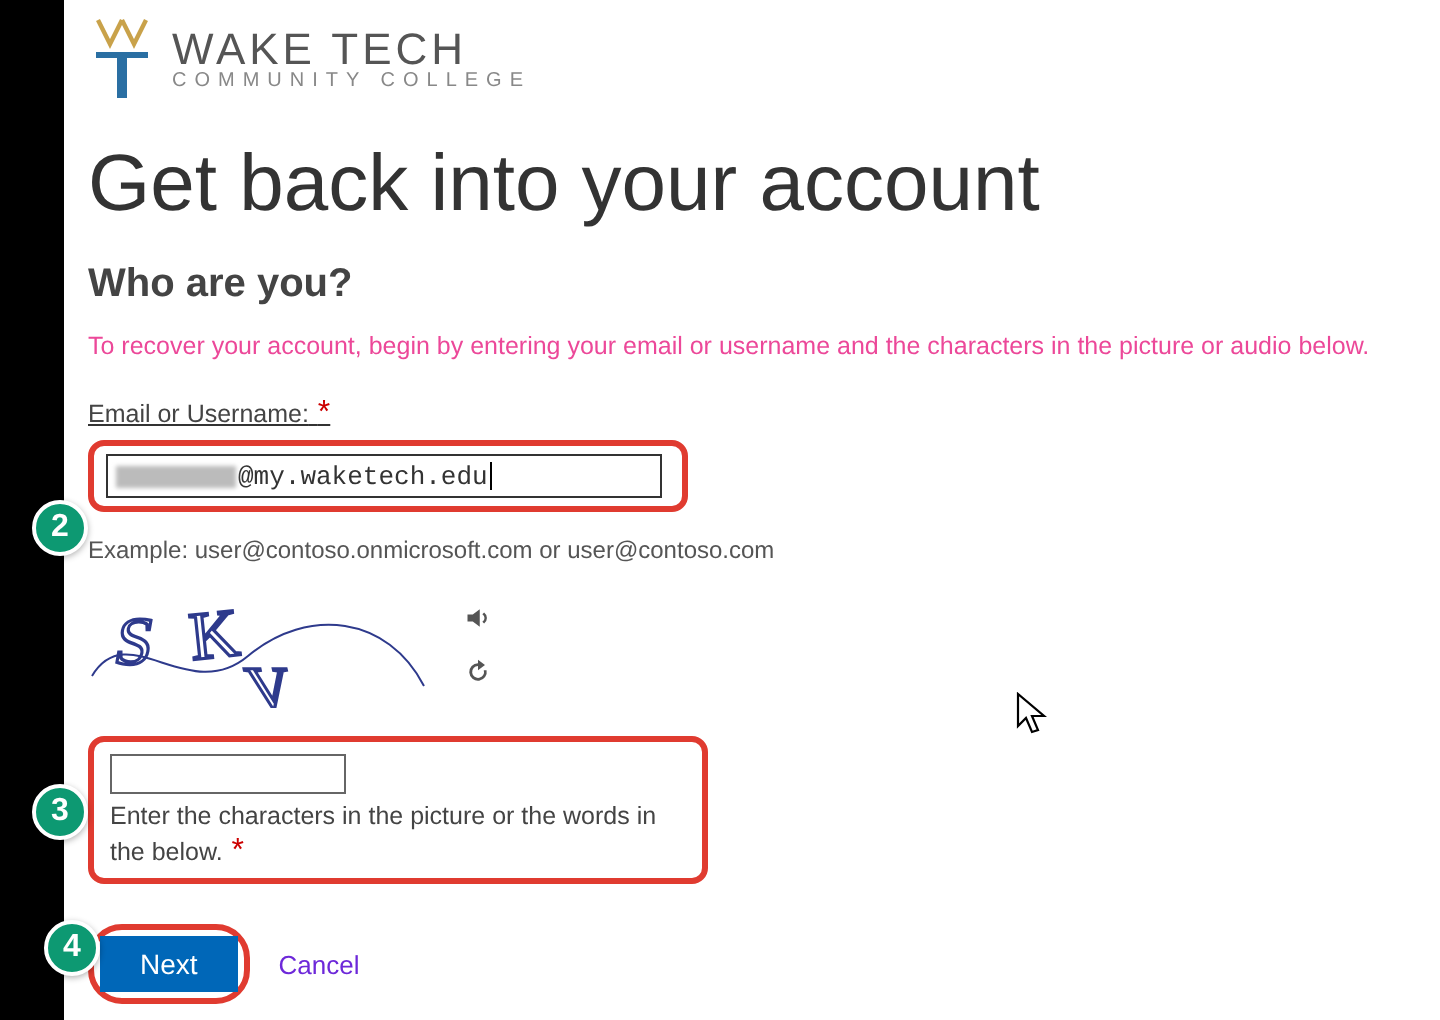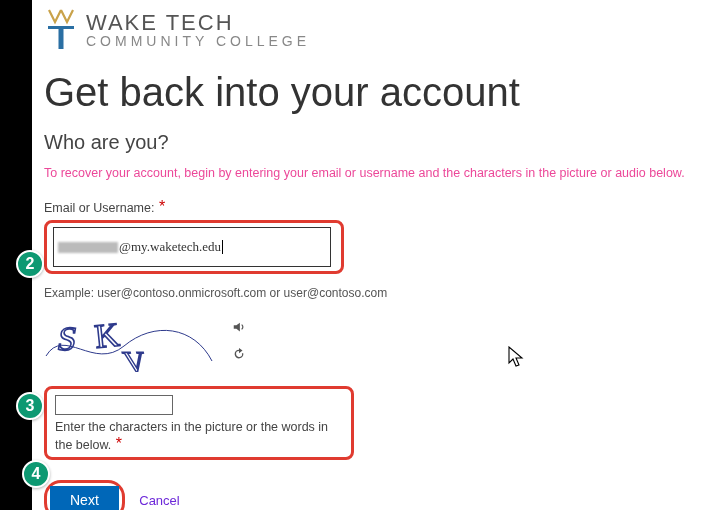--- a/index.html
+++ b/index.html
@@ -21,53 +21,53 @@
     background: #000;
   }
   .page {
     position: absolute;
     left: 44px; top: 8px;
     width: 650px;
   }
   .logo-row { display: flex; align-items: center; gap: 8px; }
   .logo-text { line-height: 1; }
   .logo-text .t1 { font-size: 22px; letter-spacing: 2px; color: #555; font-weight: 400; }
-  .logo-text .t2 { font-size: 14px; letter-spacing: 4px; color: #888; }
+  .logo-text .t2 { font-size: 10px; letter-spacing: 4px; color: #888; }
   h1 {
     font-weight: 300;
     font-size: 40px;
     color: #333;
     margin: 18px 0 10px 0;
   }
   h2 {
-    font-weight: 400;
+    font-weight: 700;
     font-size: 20px;
     color: #444;
     margin: 16px 0 12px 0;
   }
   .body-text {
     font-size: 12.5px;
     color: #ec4899;
     margin-bottom: 18px;
   }
   .field-label { font-size: 12.5px; color: #444; }
   .req { color: #c00; }
   .hl-box {
     border: 3px solid #e03b30;
     border-radius: 8px;
     padding: 4px 6px;
     display: inline-block;
   }
   .input-email {
     width: 278px;
-    height: 40px;
+    height: 22px;
     border: 1px solid #333;
     font-size: 13px;
     padding: 1px 4px;
-    font-family: Liberation Serif, serif;
+    font-family: Liberation Mono, monospace;
   }
   .redacted {
     display: inline-block;
     width: 60px; height: 11px;
     background: #bbb;
     filter: blur(1px);
     vertical-align: middle;
     margin-right: 1px;
   }
   .example { font-size: 12px; color: #555; margin-top: 12px; }
@@ -142,21 +142,21 @@
     <div class="logo-text">
       <div class="t1">WAKE TECH</div>
       <div class="t2">COMMUNITY COLLEGE</div>
     </div>
   </div>
 
   <h1>Get back into your account</h1>
   <h2>Who are you?</h2>
   <div class="body-text">To recover your account, begin by entering your email or username and the characters in the picture or audio below.</div>
 
-  <div style="margin-bottom:4px;">
+  <div style="margin-bottom:4px;text-decoration:underline;">
     <span class="field-label">Email or Username:</span>
     <span class="req">*</span>
   </div>
 
   <div class="hl-box" style="width:300px;">
     <div class="input-email" style="display:flex;align-items:center;">
       <span class="redacted"></span>
         <span>@my.waketech.edu</span>
         <span style="border-left:1px solid #000;height:14px;margin-left:1px;"></span>
     </div>

